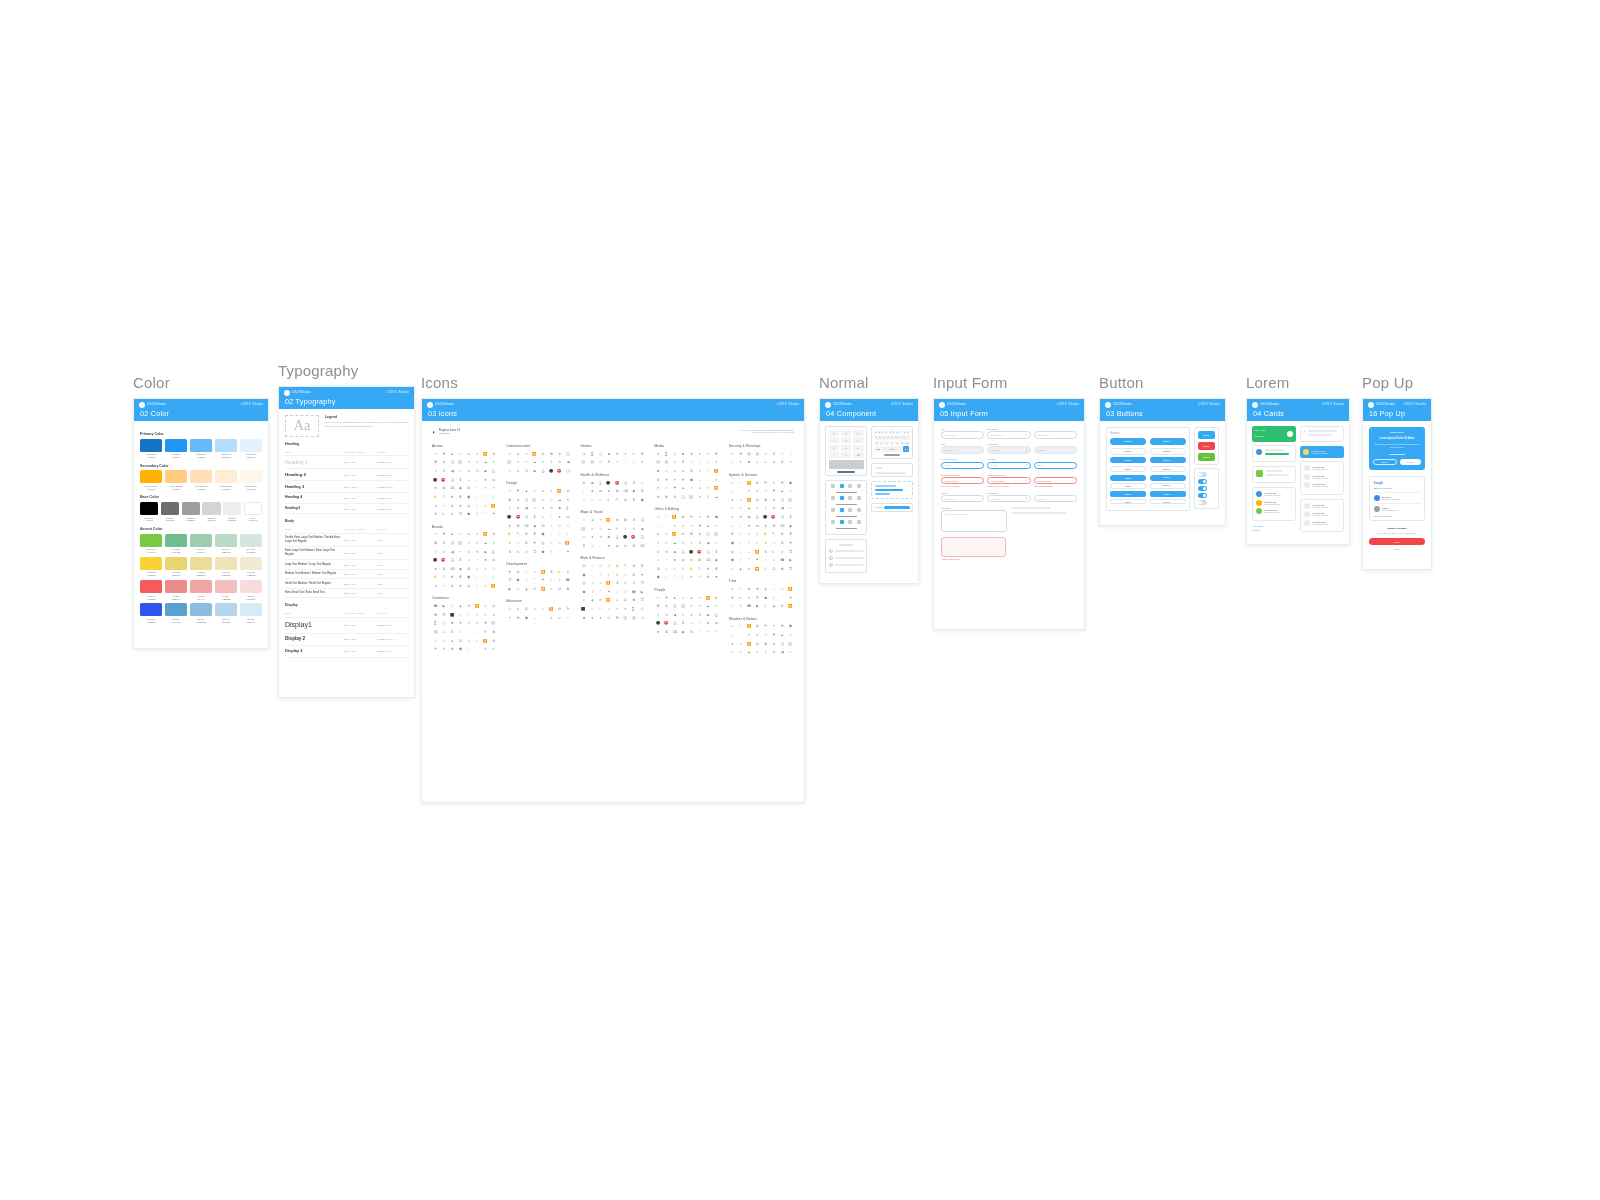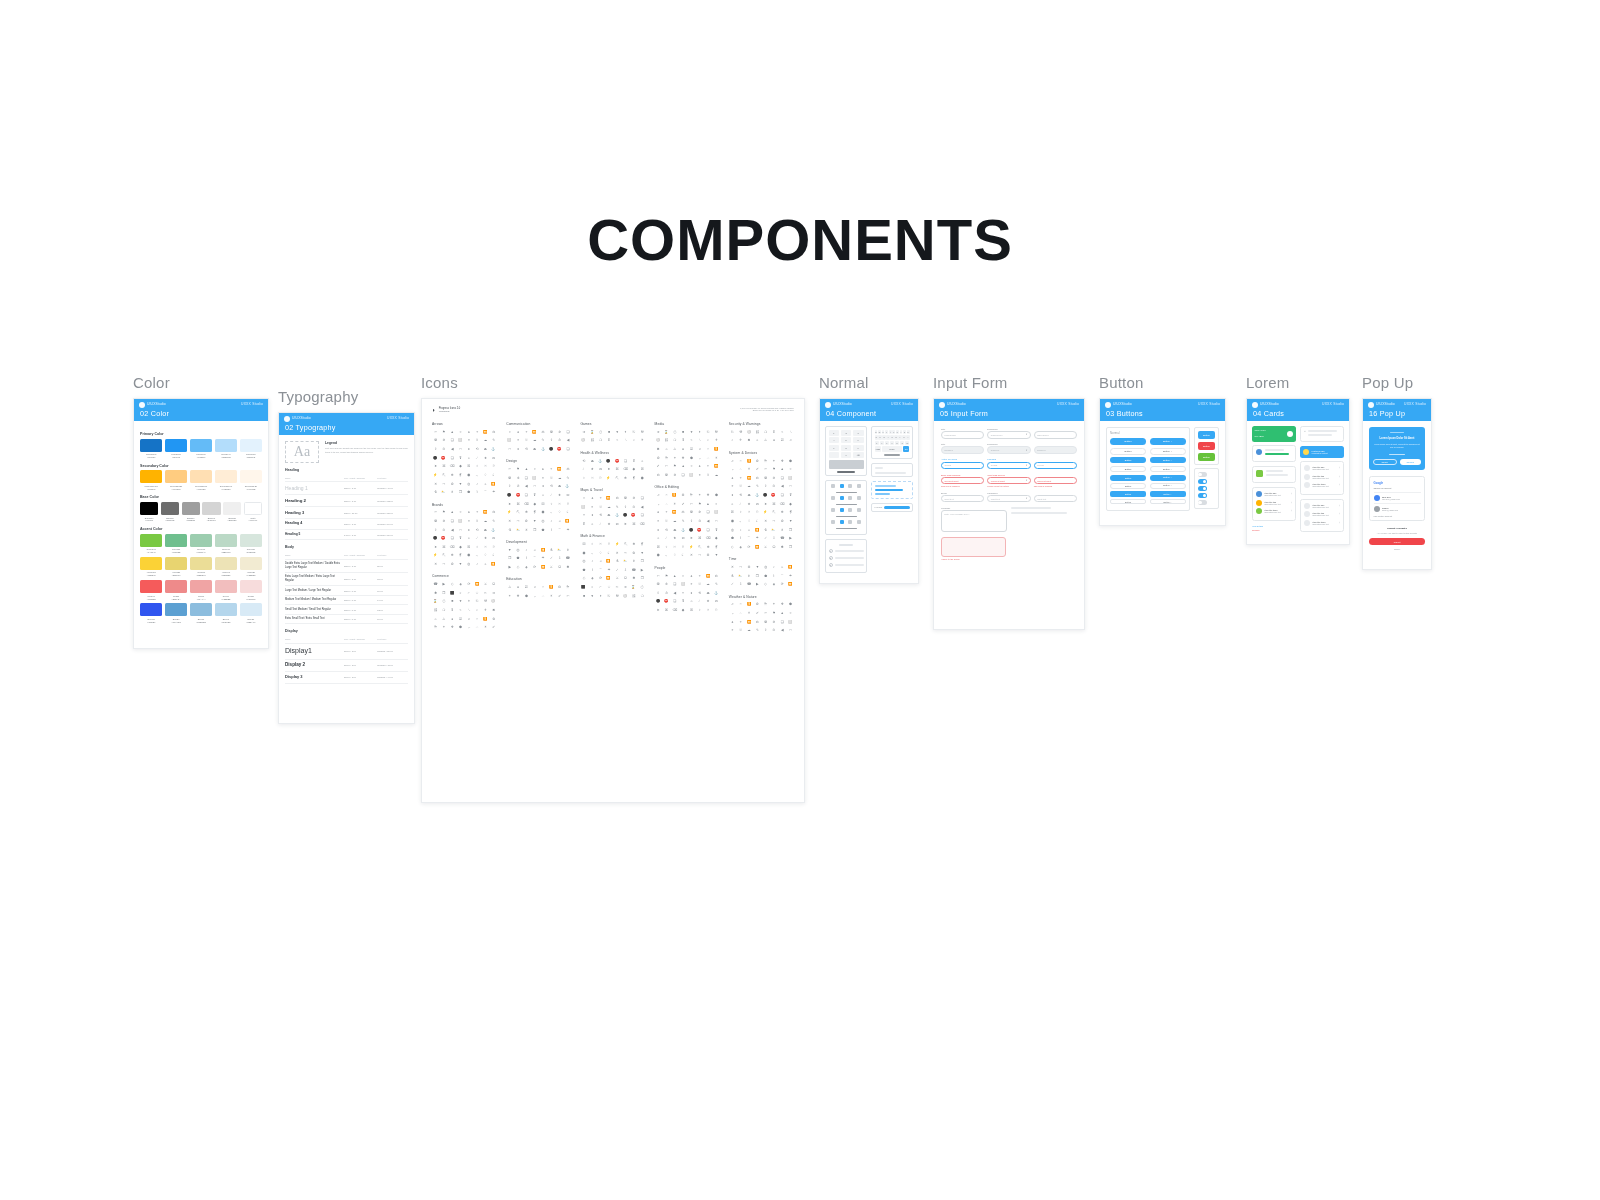--- a/index.html
+++ b/index.html
@@ -125,21 +125,20 @@
   .bar { height: 2px; border-radius: 1px; background: #e8ebee; }
   .row-f { display: flex; align-items: center; gap: 2.5px; margin-bottom: 2.5px; }
 
   .caption-sm { font-size: 2.2px; color: #9aa0a6; }
 </style>
 </head>
 <body>
 
 <div class="page">
 
-  <div class="page-title">COMPONENTS</div>
 
   <div class="group" style="left:133px; top:374px;">
     <div class="group-label">Color</div>
     <div class="artboard" style="width:136px; height:251px;">
       <div class="ab-header">
         <div class="ab-logo"></div>
         <div class="ab-logo-text">UIUXStudio</div>
         <div class="ab-studio">UXXX Studio</div>
         <div class="ab-title">02  Color</div>
       </div>
@@ -339,21 +338,21 @@
             <div class="swatch">
               <div class="chip" style="background: rgb(216, 234, 246);"></div>
               <div class="nm" style="white-space: pre-line;">Blue20
 #D8EAF6</div>
             </div>
           </div>
         </div>
     </div>
   </div>
 
-  <div class="group" style="left:278px; top:388px;">
+  <div class="group" style="left:278px; top:362px;">
     <div class="group-label">Typography</div>
     <div class="artboard" style="width:137px; height:312px;">
       <div class="ab-header">
         <div class="ab-logo"></div>
         <div class="ab-logo-text">UIUXStudio</div>
         <div class="ab-studio">UXXX Studio</div>
         <div class="ab-title">02  Typography</div>
       </div>
       <div class="ab-body">
         <div style="display:flex; gap:6px; margin-bottom:4px;">
@@ -453,20 +452,26 @@
               <div class="c3">Regular / 44 px</div>
             </div>
           </div>
       </div>
     </div>
   </div>
 
   <div class="group" style="left:421px; top:374px;">
     <div class="group-label">Icons</div>
     <div class="artboard" style="width:384px; height:405px;">
+      <div class="ab-header">
+        <div class="ab-logo"></div>
+        <div class="ab-logo-text">UIUXStudio</div>
+        <div class="ab-studio">UXXX Studio</div>
+        <div class="ab-title">03  Icons</div>
+      </div>
       <div class="ab-body" style="padding:8px 10px;">
         <div style="display:flex; justify-content:space-between; align-items:flex-start; margin-bottom:9px;">
           <div style="display:flex; gap:3px; align-items:flex-start;">
             <div style="font-size:6px;line-height:1;color:#3c4248;">◗</div>
             <div>
               <div style="font-size:2.6px;color:#40464c;">Progress Icons 2.0</div>
               <div style="font-size:2.4px;color:#8d9399;font-weight:bold;">Overview</div>
             </div>
           </div>
           <div style="text-align:right;">

